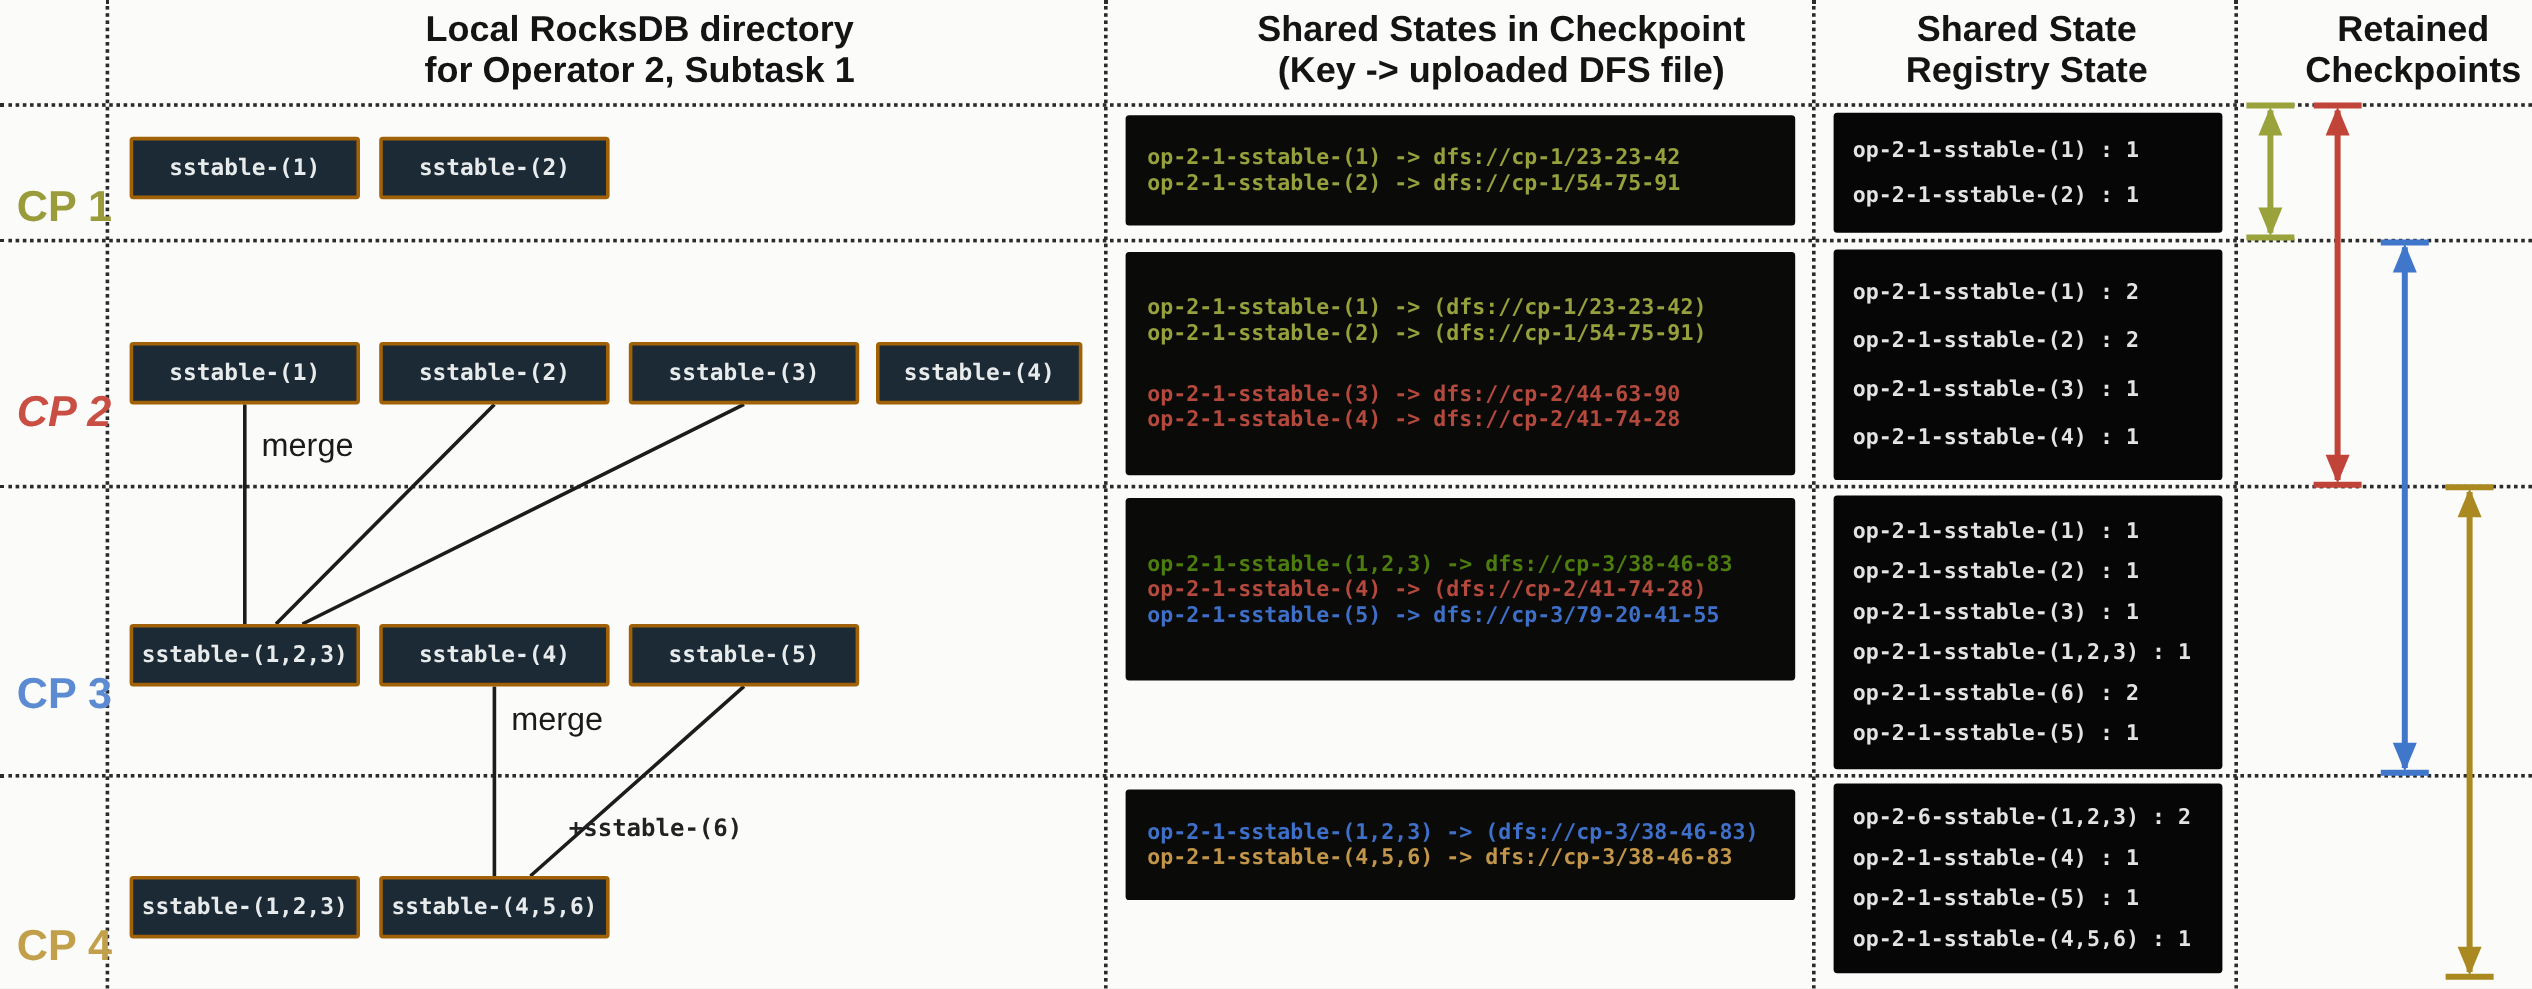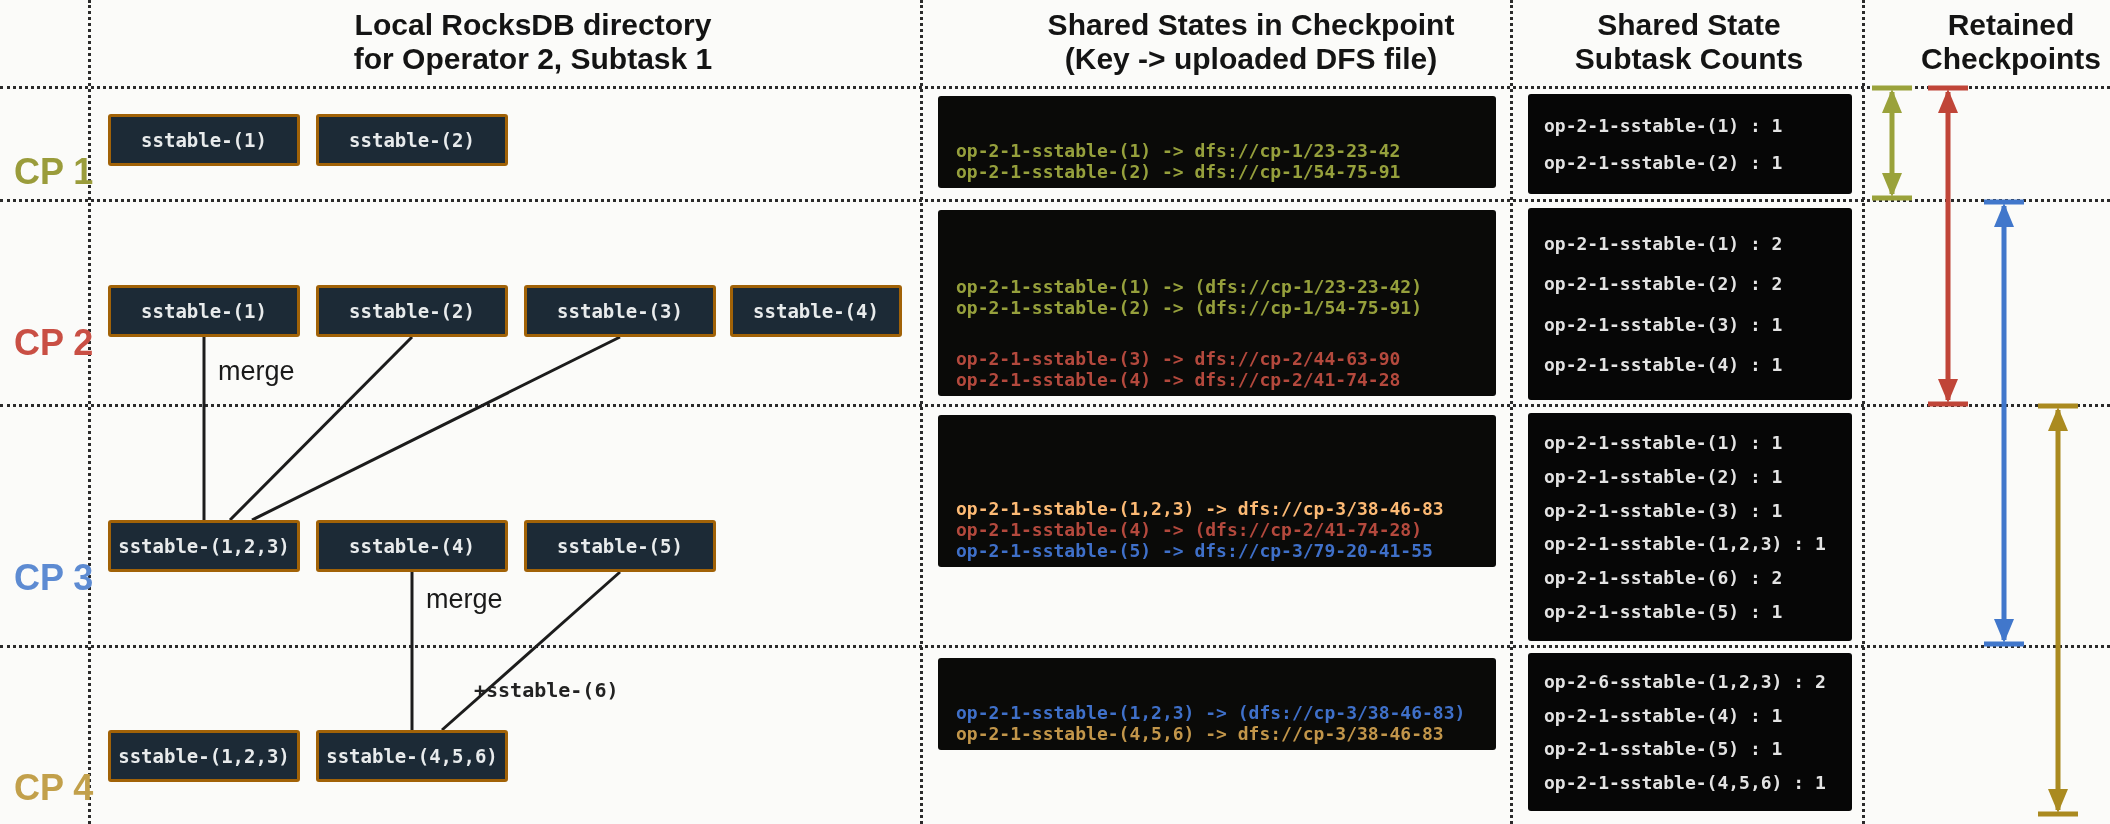--- a/index.html
+++ b/index.html
@@ -21,21 +21,21 @@
   .sstable-box{
     position:absolute;height:52px;box-sizing:border-box;
     background:#1c2a36;border:3px solid #a16207;border-radius:3px;
     display:flex;align-items:center;justify-content:center;
     color:#e8ebec;font-family:"DejaVu Sans Mono",monospace;font-size:19px;font-weight:bold;
     white-space:nowrap;
   }
   .code-block{
     position:absolute;left:938px;width:558px;box-sizing:border-box;
     background:#0a0a08;border-radius:3px;padding:6px 18px;
-    display:flex;flex-direction:column;justify-content:flex-end;
+    display:flex;flex-direction:column;justify-content:center;
   }
   .code-line{
     font-family:"DejaVu Sans Mono",monospace;font-size:18px;font-weight:bold;white-space:nowrap;
   }
   .registry-block{
     position:absolute;left:1528px;width:324px;box-sizing:border-box;
     background:#060606;border-radius:3px;padding:6px 16px;
     display:flex;flex-direction:column;justify-content:space-evenly;
   }
   .registry-line{
@@ -66,29 +66,29 @@
   <div class="col-header" style="left:497px;top:8px">
     <div>Local RocksDB directory</div>
     <div>for Operator 2, Subtask 1</div>
   </div>
   <div class="col-header" style="left:1215px;top:8px">
     <div>Shared States in Checkpoint</div>
     <div>(Key -&gt; uploaded DFS file)</div>
   </div>
   <div class="col-header" style="left:1653px;top:8px">
     <div>Shared State</div>
-    <div>Subtask Counts</div>
+    <div>Registry State</div>
   </div>
   <div class="col-header" style="left:1975px;top:8px">
     <div>Retained</div>
     <div>Checkpoints</div>
   </div>
 
   <div class="cp-label" style="top: 140px; color: rgb(154, 156, 59);">CP 1</div>
-  <div class="cp-label" style="top: 311px; color: rgb(201, 79, 68);">CP 2</div>
+  <div class="cp-label" style="top: 311px; color: rgb(201, 79, 68); font-style: italic;">CP 2</div>
   <div class="cp-label" style="top: 546px; color: rgb(93, 139, 210);">CP 3</div>
   <div class="cp-label" style="top: 756px; color: rgb(194, 160, 75);">CP 4</div>
 
   <svg class="overlay" width="2110" height="824">
     <g stroke="#1c1c1c" stroke-width="3">
       <line x1="204" y1="337" x2="204" y2="520"></line>
       <line x1="412" y1="337" x2="230" y2="520"></line>
       <line x1="620" y1="337" x2="252" y2="520"></line>
       <line x1="412" y1="572" x2="412" y2="730"></line>
       <line x1="620" y1="572" x2="442" y2="730"></line>
@@ -118,21 +118,21 @@
     <div class="code-line" style="color: rgb(150, 160, 60);">op-2-1-sstable-(1) -&gt; dfs://cp-1/23-23-42</div>
     <div class="code-line" style="color: rgb(150, 160, 60);">op-2-1-sstable-(2) -&gt; dfs://cp-1/54-75-91</div>
   </div>
   <div class="code-block" style="top:210px;height:186px">
     <div class="code-line" style="color: rgb(150, 160, 60);">op-2-1-sstable-(1) -&gt; (dfs://cp-1/23-23-42)</div>
     <div class="code-line" style="color: rgb(150, 160, 60);">op-2-1-sstable-(2) -&gt; (dfs://cp-1/54-75-91)</div>
     <div class="code-line" style="color: rgb(180, 73, 61); margin-top: 30px;">op-2-1-sstable-(3) -&gt; dfs://cp-2/44-63-90</div>
     <div class="code-line" style="color: rgb(180, 73, 61);">op-2-1-sstable-(4) -&gt; dfs://cp-2/41-74-28</div>
   </div>
   <div class="code-block" style="top:415px;height:152px">
-    <div class="code-line" style="color: #fdba74;">op-2-1-sstable-(1,2,3) -&gt; dfs://cp-3/38-46-83</div>
+    <div class="code-line" style="color: #4d7c0f;">op-2-1-sstable-(1,2,3) -&gt; dfs://cp-3/38-46-83</div>
     <div class="code-line" style="color: rgb(180, 73, 61);">op-2-1-sstable-(4) -&gt; (dfs://cp-2/41-74-28)</div>
     <div class="code-line" style="color: rgb(63, 112, 201);">op-2-1-sstable-(5) -&gt; dfs://cp-3/79-20-41-55</div>
   </div>
   <div class="code-block" style="top:658px;height:92px">
     <div class="code-line" style="color: rgb(63, 112, 201);">op-2-1-sstable-(1,2,3) -&gt; (dfs://cp-3/38-46-83)</div>
     <div class="code-line" style="color: rgb(194, 150, 74);">op-2-1-sstable-(4,5,6) -&gt; dfs://cp-3/38-46-83</div>
   </div>
 
   <div class="registry-block" style="top:94px;height:100px">
     <div class="registry-line">op-2-1-sstable-(1) : 1</div>

